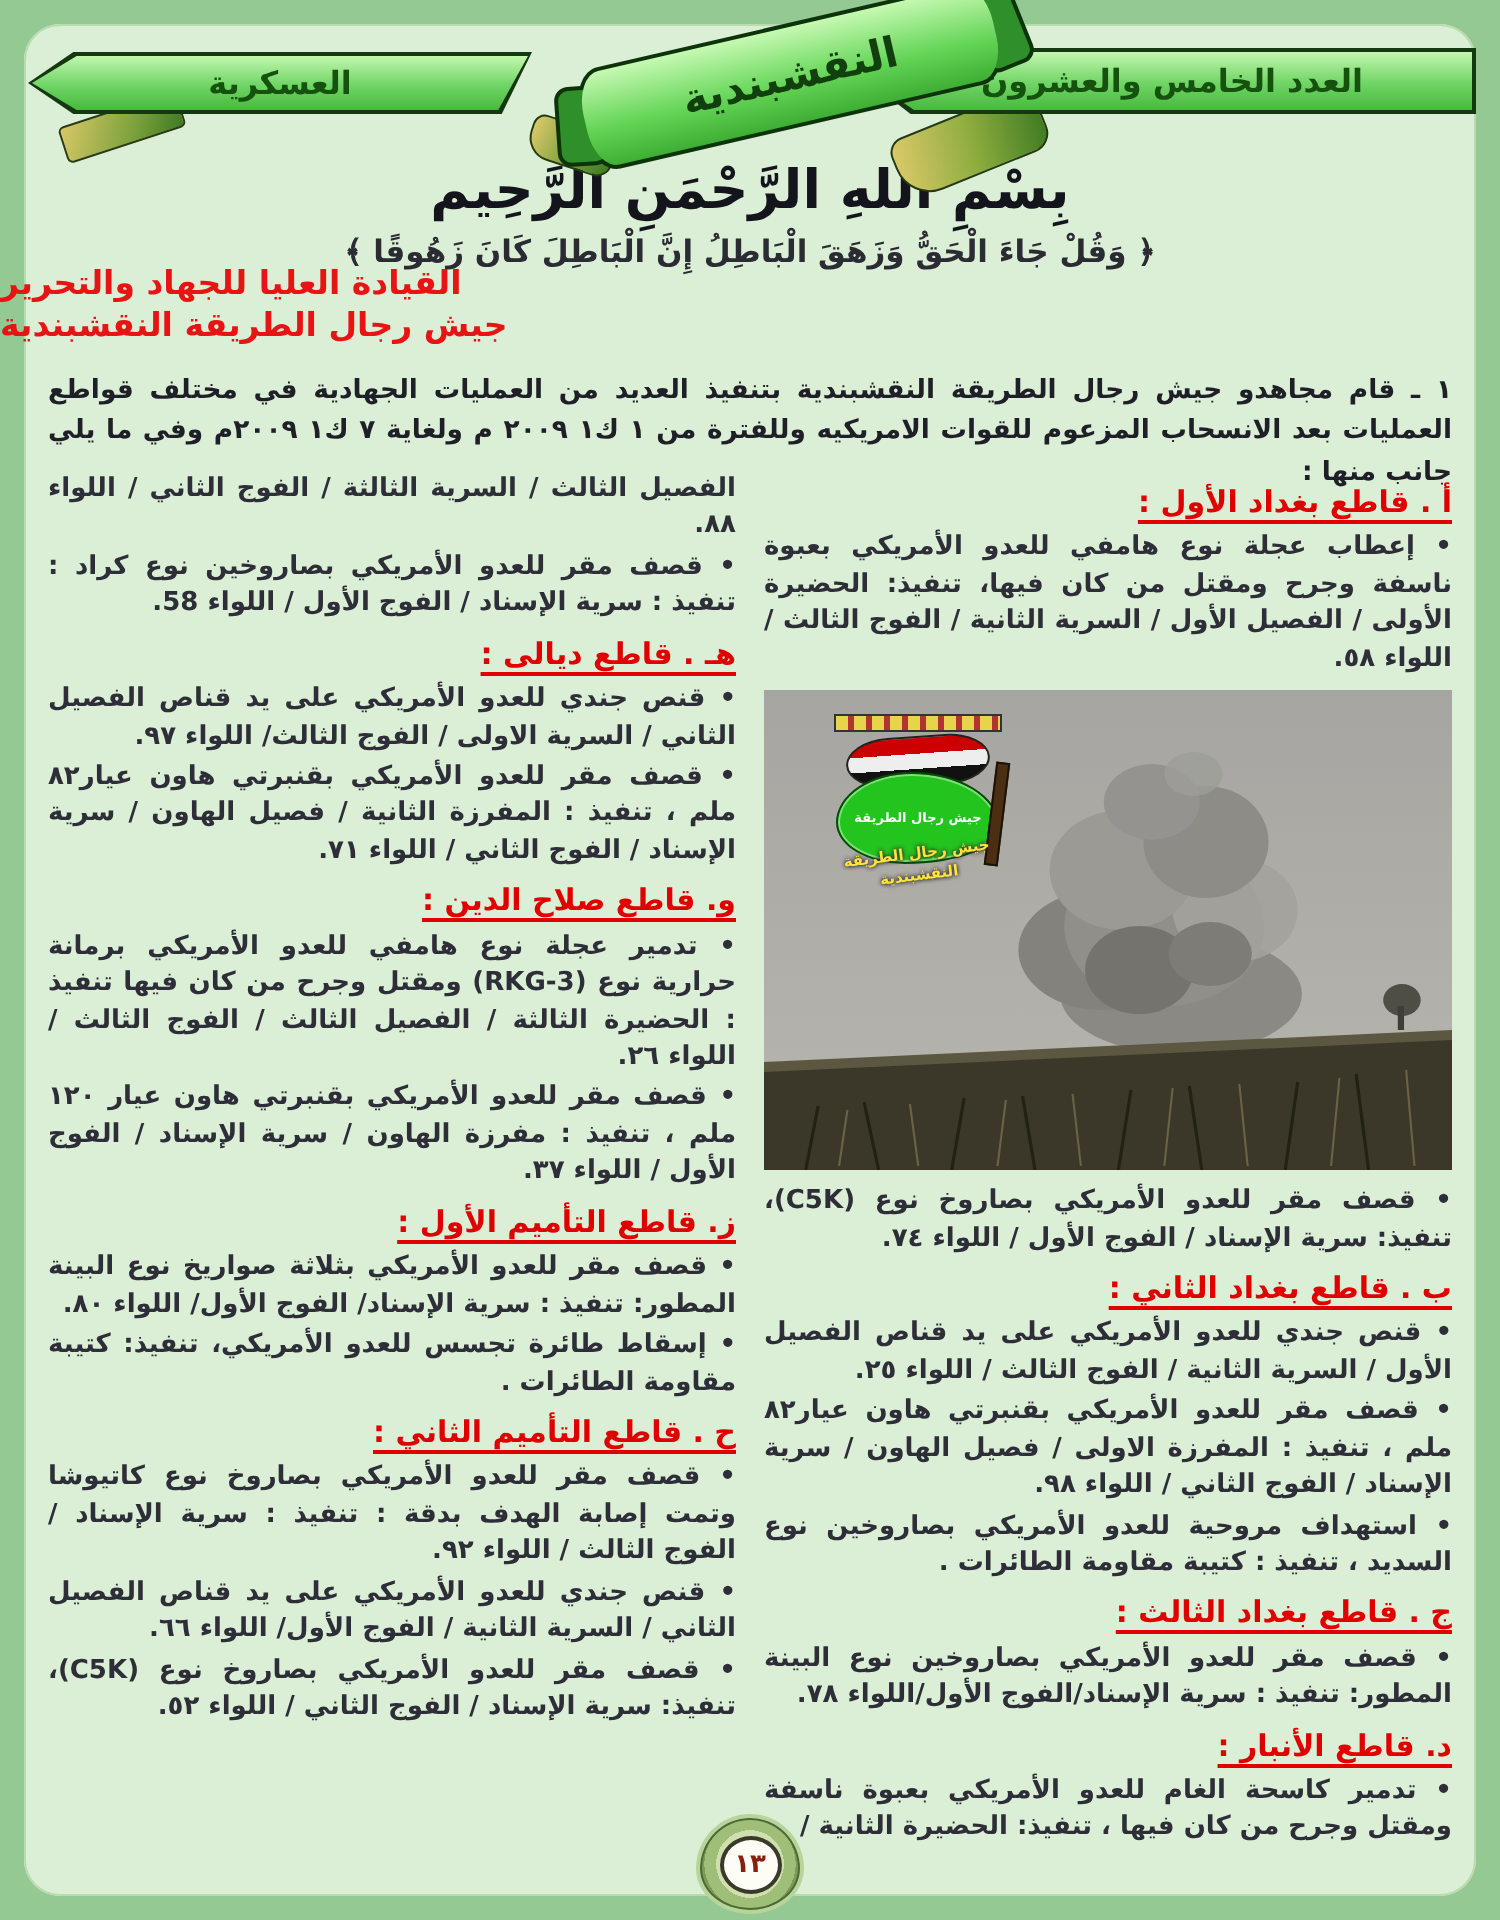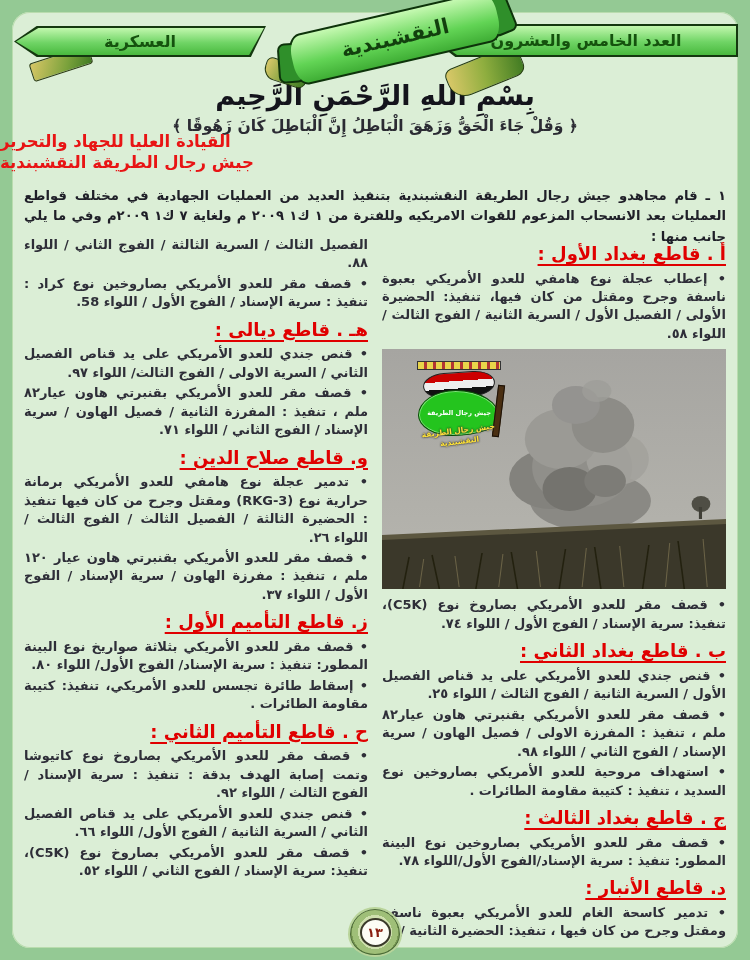--- a/index.html
+++ b/index.html
@@ -60,21 +60,21 @@
   .titles div{font-size:16.5px;font-weight:bold;color:#e81414;}
   .intro{position:absolute;top:186px;left:24px;right:24px;
     font-size:13.2px;font-weight:bold;color:#1f1f28;text-align:justify;line-height:1.55;}
 
   
   .cols{position:absolute;top:236px;left:24px;right:24px;bottom:14px;
     display:flex;gap:14px;direction:rtl;}
   .col{flex:1;min-width:0;font-size:13px;font-weight:bold;color:#2e2e38;
     text-align:justify;line-height:1.42;}
   .op{margin:0 0 2px;}
-  .op-heading{color:#e00000;font-size:18px;margin:5px 0 3px;
+  .op-heading{color:#e00000;font-size:15px;margin:5px 0 3px;
     text-decoration:underline;text-decoration-color:#e00000;
     text-decoration-thickness:2px;text-underline-offset:4px;}
 
   
   .photo{position:relative;width:100%;height:240px;margin:6px 0 7px;
     background:#0f172a;overflow:hidden;}
   .photo svg{display:block;width:100%;height:100%;}
   .org-logo{position:absolute;top:12px;left:28px;width:98px;height:86px;z-index:3;}
   .logo-strip{width:84%;height:7px;margin:0 auto;border:1px solid #333;
     background:repeating-linear-gradient(90deg,#e8d44a 0 6px,#b33333 6px 9px);}

